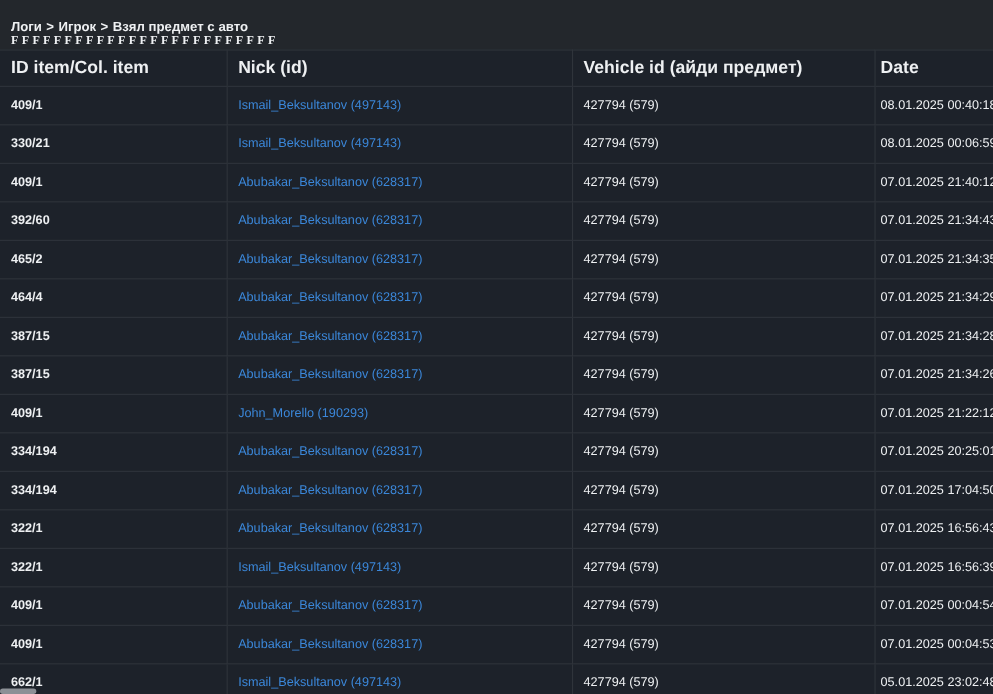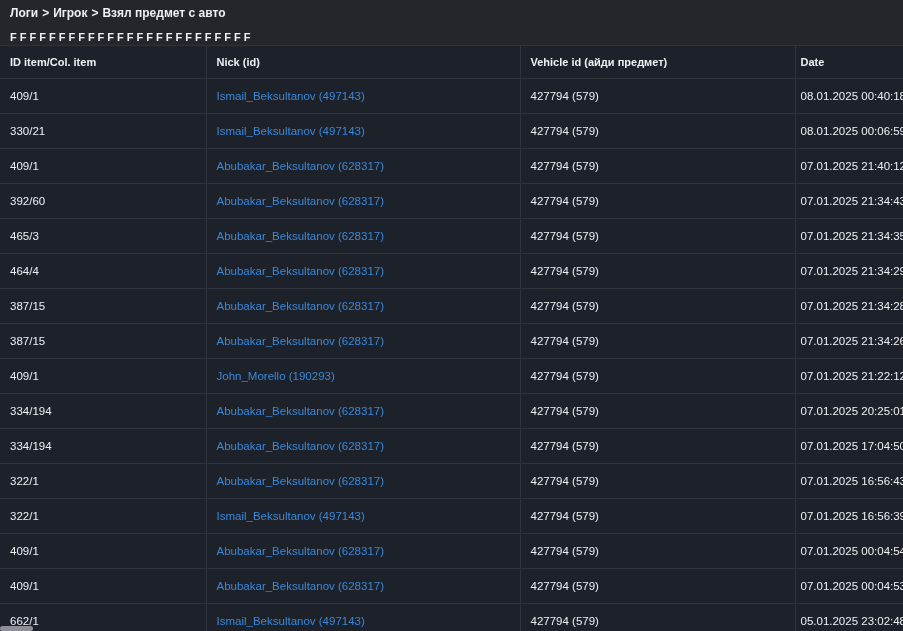--- a/index.html
+++ b/index.html
@@ -4,32 +4,33 @@
 <style>
   * { margin: 0; padding: 0; box-sizing: border-box; }
   html, body {
     width: 903px; height: 631px;
     background: #23272c;
     overflow: hidden;
     font-family: "Liberation Sans", sans-serif;
     color: #eef0f2;
   }
   .breadcrumb {
-    padding: 6px 10px 0 10px;
+    padding: 17px 10px 0 10px;
     font-size: 12px;
     font-weight: bold;
     height: 24px;
     white-space: nowrap;
   }
   .breadcrumb .crumb { cursor: default; }
   .breadcrumb .sep { margin: 0 4px; }
   .filter-row {
     padding: 3px 10px 6px 10px;
     height: 21px;
     white-space: nowrap;
+    font-family: Liberation Serif, serif;
   }
   .fletter {
     font-size: 11px;
     font-weight: bold;
     margin-right: 3px;
     display: inline-block;
   }
   table.log-table {
     width: 903px;
     border-collapse: collapse;
@@ -37,25 +38,25 @@
     background: #1d222a;
   }
   table.log-table th, table.log-table td {
     border: 1px solid #2f343b;
     padding: 0 10px;
     vertical-align: middle;
     overflow: hidden;
     white-space: nowrap;
     text-align: left;
   }
-  table.log-table th { height: 33px; font-size: 11px; font-weight: bold; }
+  table.log-table th { height: 33px; font-size: 16px; font-weight: bold; }
   table.log-table td { height: 35px; font-size: 11.5px; }
   table.log-table th:first-child, table.log-table td:first-child { border-left: none; }
   table.log-table th:last-child, table.log-table td:last-child { border-right: none; padding: 0 2px 0 5px; margin-left: 48px; }
-  td.col-id { font-weight: normal; }
+  td.col-id { font-weight: bold; }
   td.col-nick a {
     color: #3b87d9;
     text-decoration: none;
     cursor: pointer;
   }
   td.col-date { font-size: 11px; }
   .hscrollbar-thumb {
     position: absolute;
     left: 0; bottom: 0;
     width: 33px; height: 5px;
@@ -110,21 +111,21 @@
   </tr>
 
   <tr>
     <td class="col-id">392/60</td>
     <td class="col-nick"><a>Abubakar_Beksultanov (628317)</a></td>
     <td class="col-vehicle">427794 (579)</td>
     <td class="col-date">07.01.2025 21:34:43</td>
   </tr>
 
   <tr>
-    <td class="col-id">465/3</td>
+    <td class="col-id">465/2</td>
     <td class="col-nick"><a>Abubakar_Beksultanov (628317)</a></td>
     <td class="col-vehicle">427794 (579)</td>
     <td class="col-date">07.01.2025 21:34:35</td>
   </tr>
 
   <tr>
     <td class="col-id">464/4</td>
     <td class="col-nick"><a>Abubakar_Beksultanov (628317)</a></td>
     <td class="col-vehicle">427794 (579)</td>
     <td class="col-date">07.01.2025 21:34:29</td>

